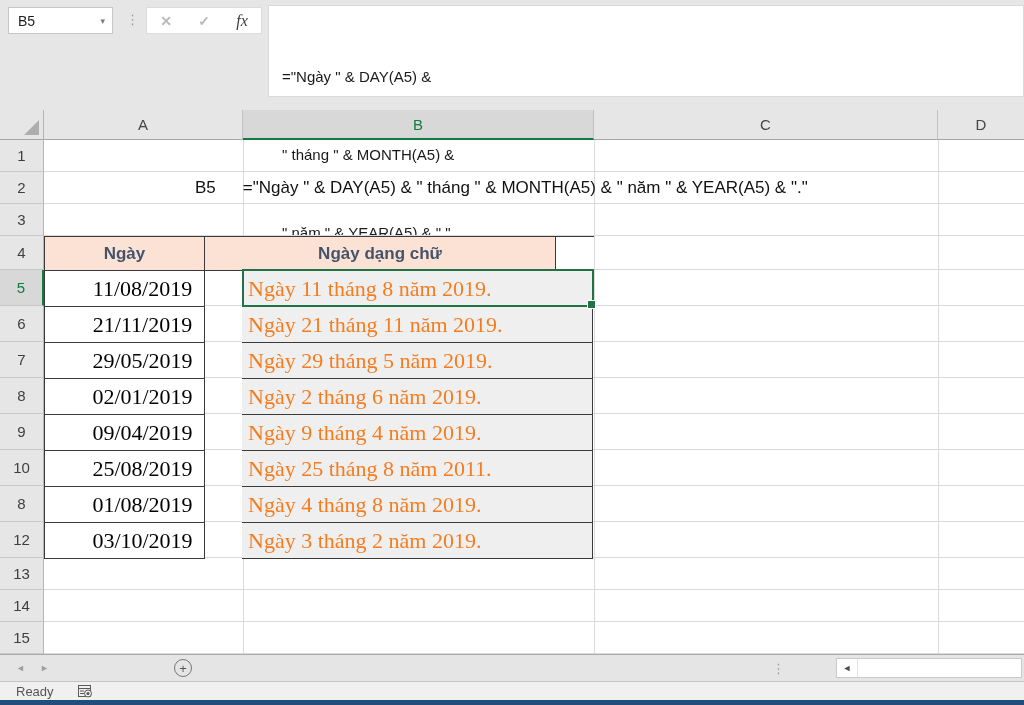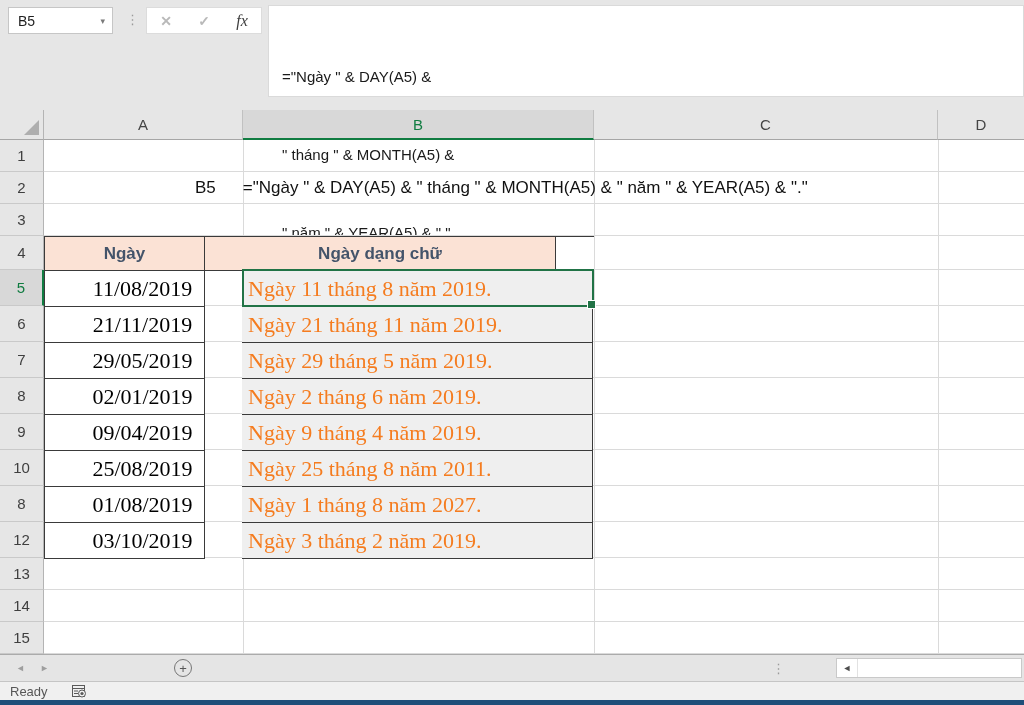--- a/index.html
+++ b/index.html
@@ -83,21 +83,21 @@
     font-size:13px;color:#565656;line-height:1;}
   .vdots.tb{left:772px;top:7px;}
   .hscroll{position:absolute;left:836px;top:3px;width:186px;height:20px;background:#fff;
     border:1px solid #C9C9C9;box-sizing:border-box;display:flex;align-items:stretch;}
   .hscroll .sarr{width:20px;display:flex;align-items:center;justify-content:center;
     font-size:9px;color:#4d4d4d;border-right:1px solid #E2E2E2;}
   .hscroll .strack{flex:1;background:#fff;}
   
   .statusbar{position:absolute;left:0;top:681px;width:1024px;height:19px;background:#F0F0F0;
     border-top:1px solid #C5C5C5;box-sizing:border-box;display:flex;align-items:center;}
-  .statusbar .ready{margin-left:10px;font-size:13px;color:#565656;}
+  .statusbar .ready{margin-left:16px;font-size:13px;color:#565656;}
   .statusbar .macro{margin-left:24px;display:flex;align-items:center;}
   .bottombar{position:absolute;left:0;top:700px;width:1024px;height:5px;background:#1E4E79;}
 </style>
 </head>
 <body>
 
 <div class="topbar">
   <div class="namebox">
     <span class="val">B5</span>
     <span class="caret">▾</span>
@@ -193,21 +193,21 @@
   <div class="trow tdata">
     <div class="tcell cA">09/04/2019</div>
     <div class="tcell cB">Ngày 9 tháng 4 năm 2019.</div>
   </div>
   <div class="trow tdata">
     <div class="tcell cA">25/08/2019</div>
     <div class="tcell cB">Ngày 25 tháng 8 năm 2011.</div>
   </div>
   <div class="trow tdata">
     <div class="tcell cA">01/08/2019</div>
-    <div class="tcell cB">Ngày 1 tháng 8 năm 2027.</div>
+    <div class="tcell cB">Ngày 4 tháng 8 năm 2019.</div>
   </div>
   <div class="trow tdata">
     <div class="tcell cA">03/10/2019</div>
     <div class="tcell cB">Ngày 3 tháng 2 năm 2019.</div>
   </div>
 </div>
 
 <div class="selbox">
   <div class="handle"></div>
 </div>

